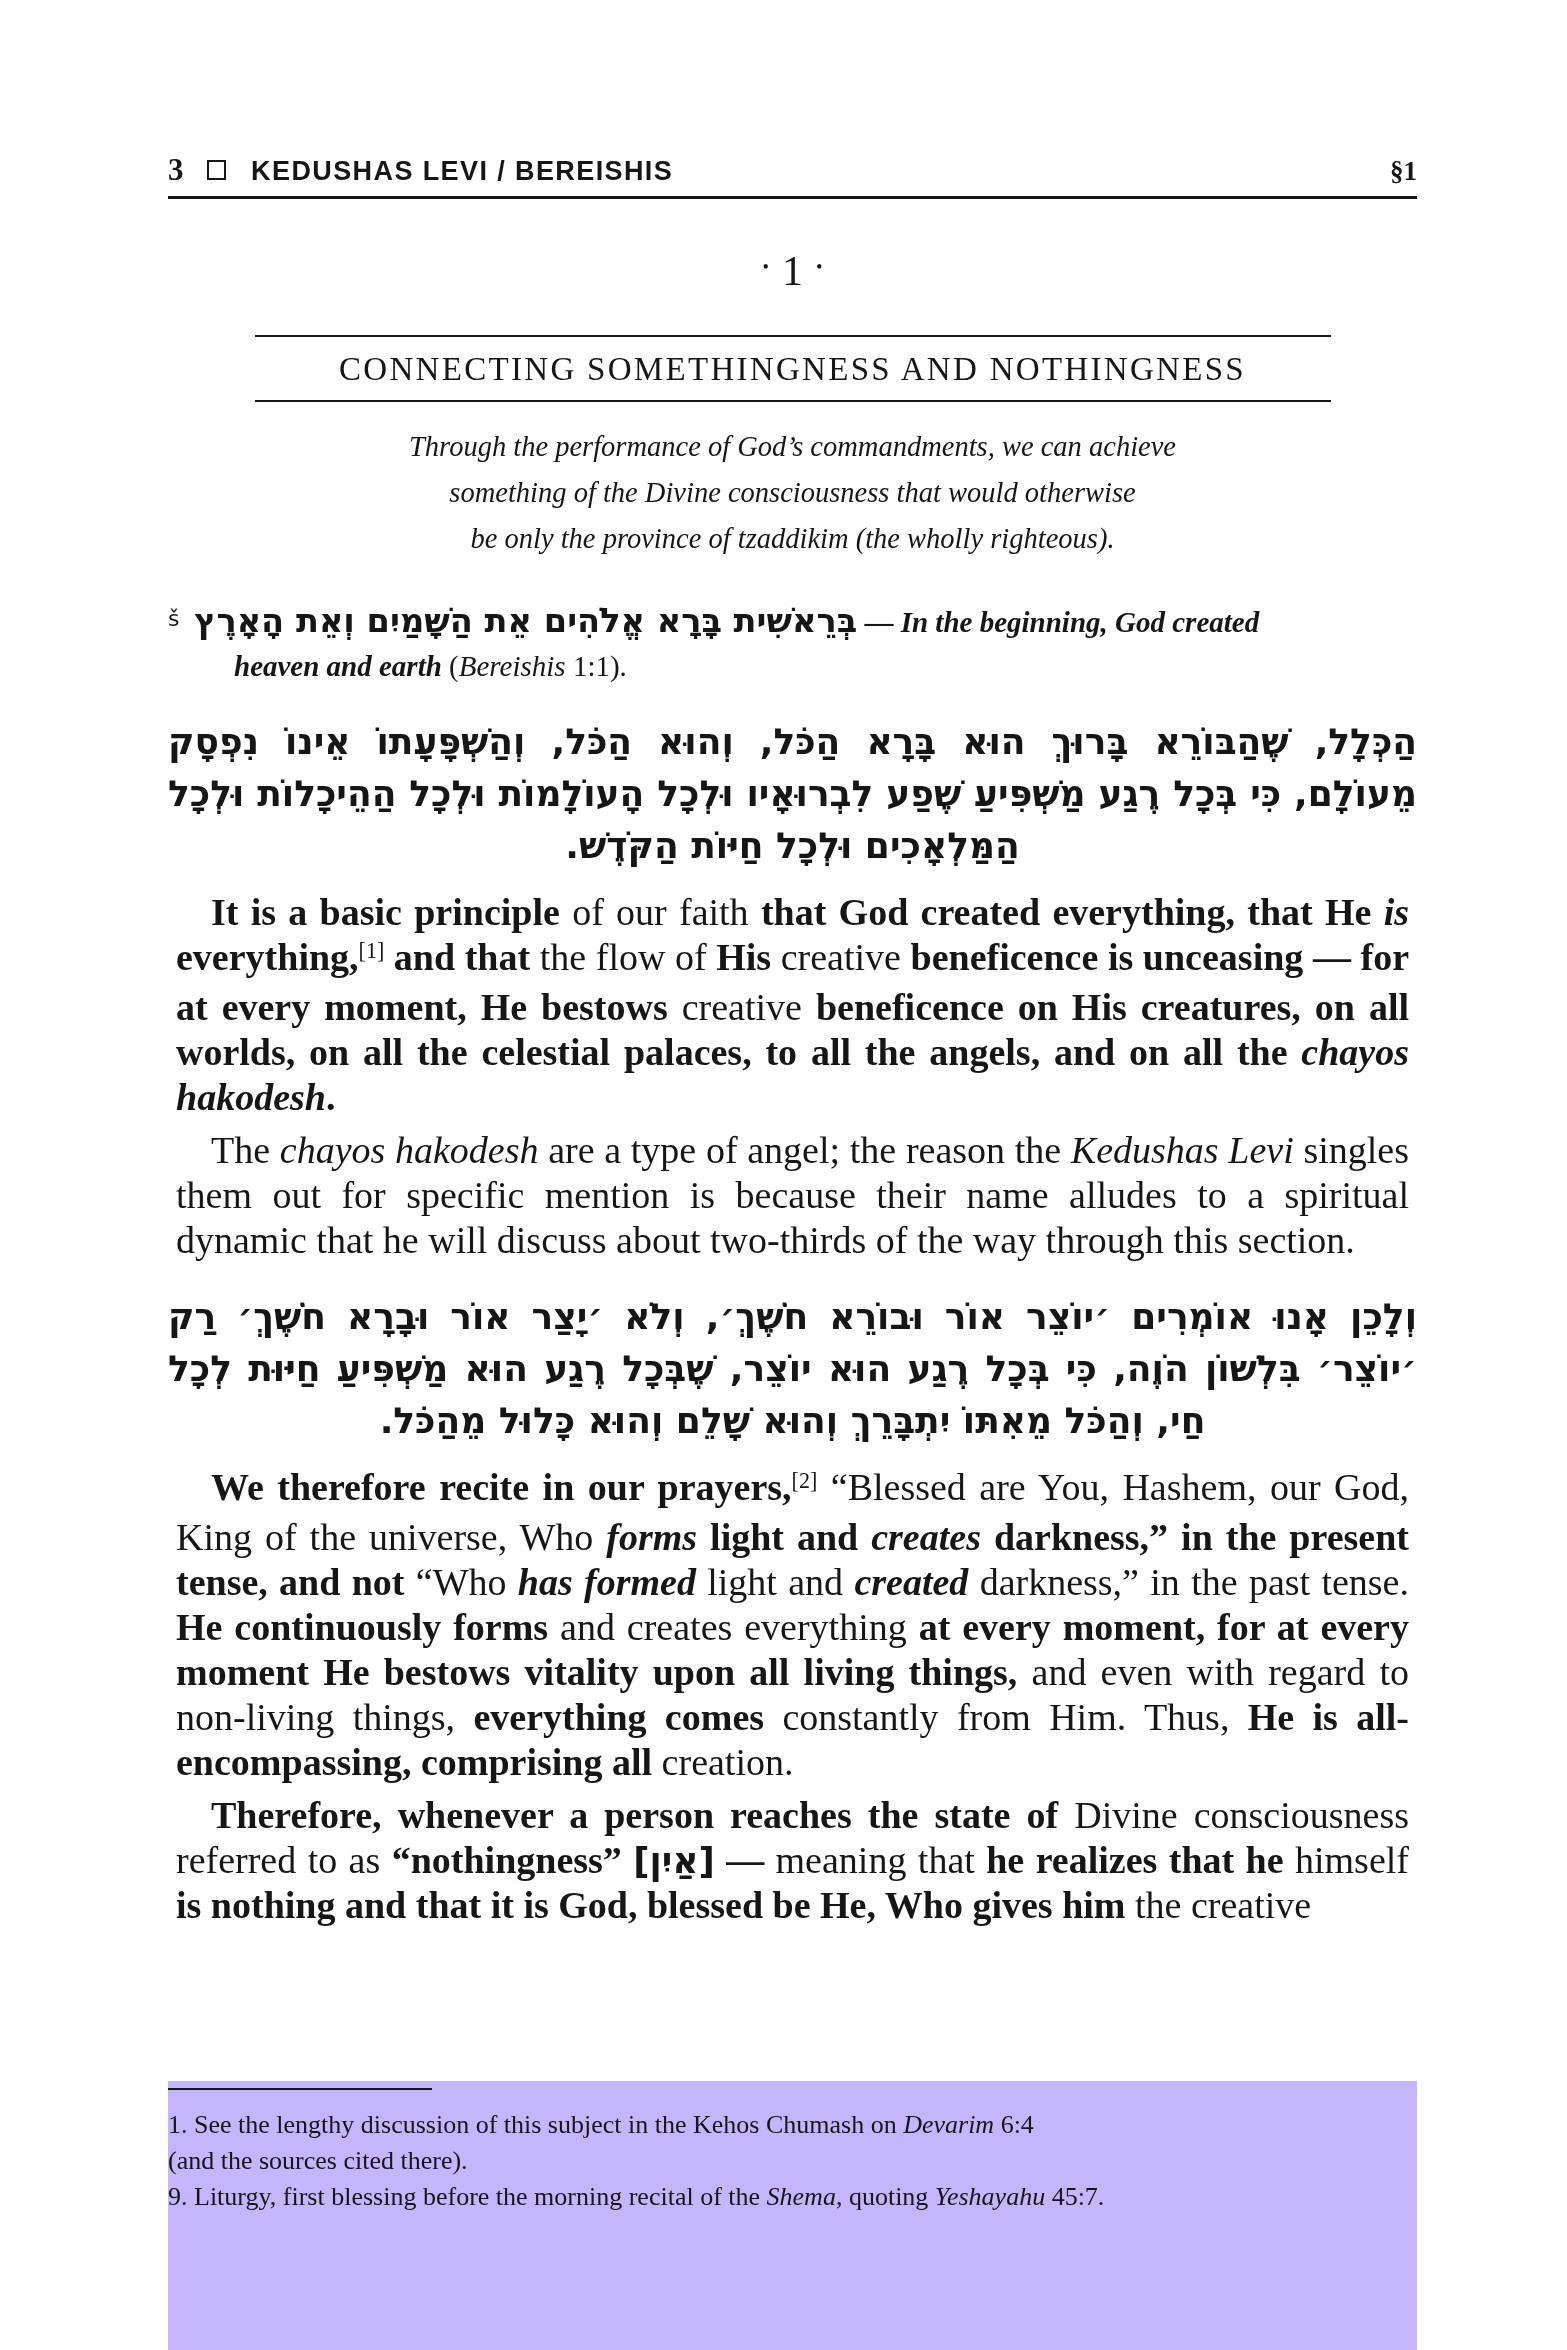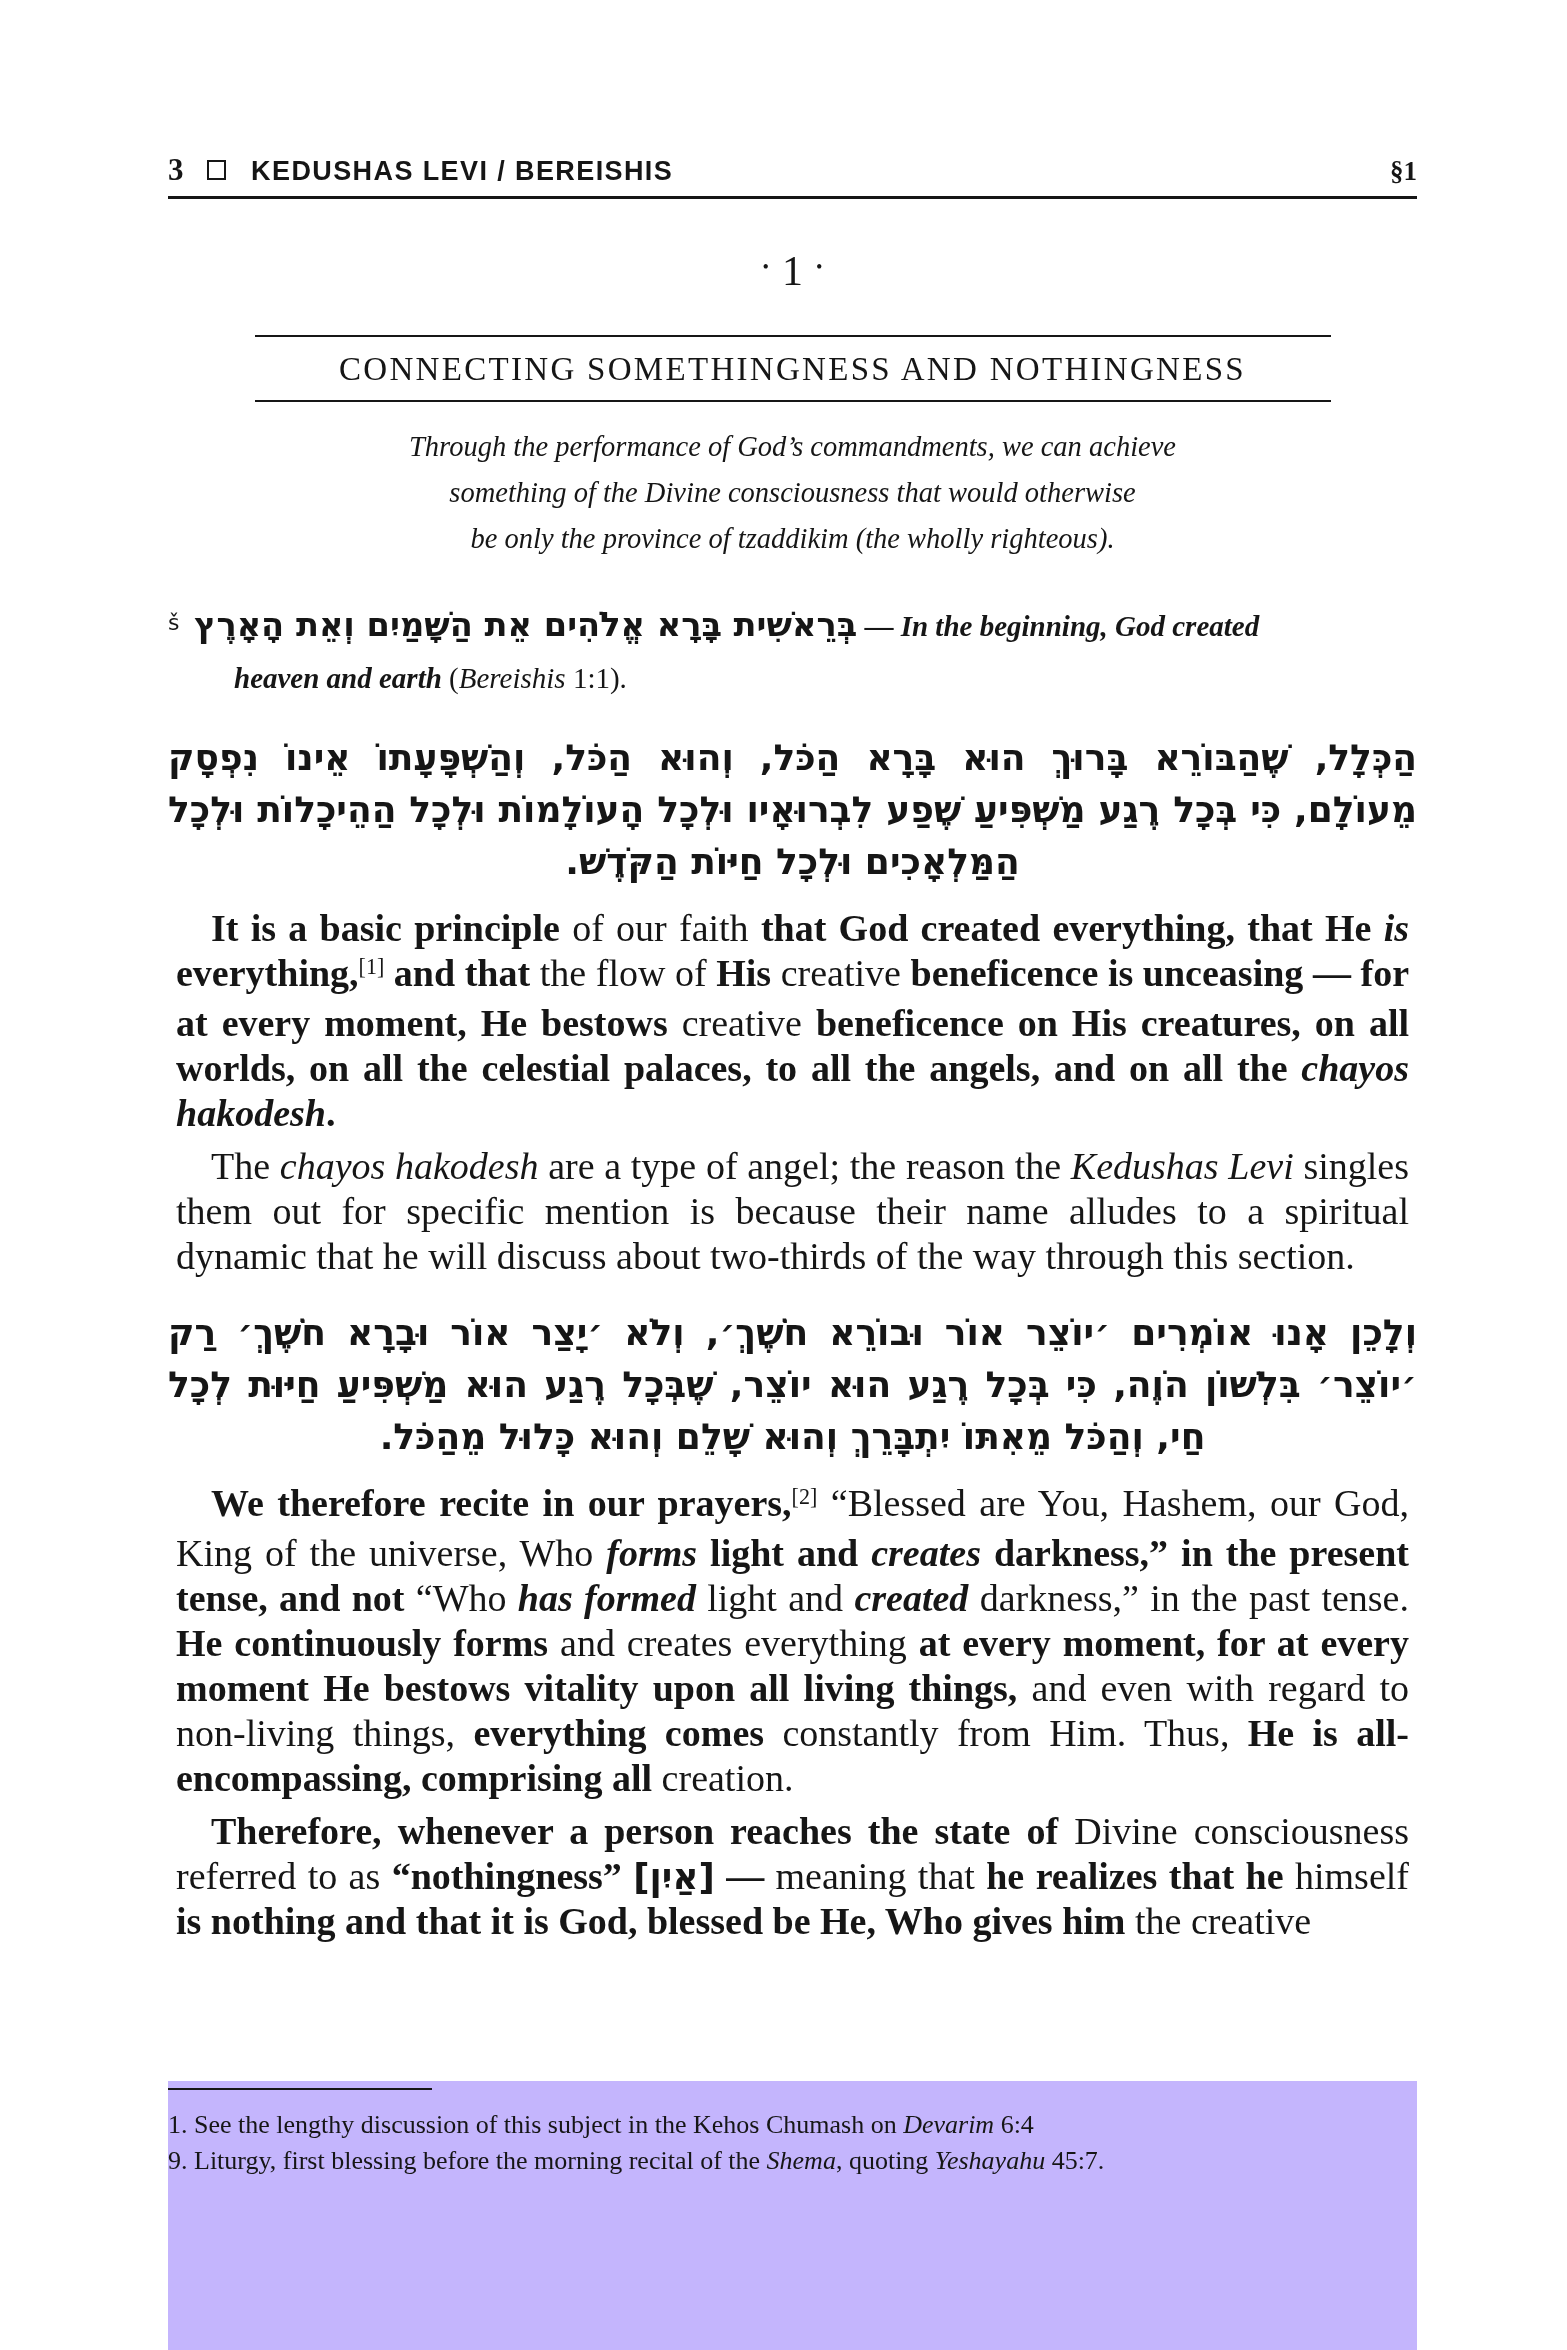--- a/index.html
+++ b/index.html
@@ -25,21 +25,21 @@
 
   
   .chap-num{text-align:center;margin-top:48px;font-size:42px;}
   .chap-num .bullet{font-size:18.4px;vertical-align:12px;padding:0 13px;}
   .title-box{width:1076px;margin:40px auto 0;border-top:2.8px solid #161616;border-bottom:2.8px solid #161616;padding:13.8px 0 12px;text-align:center;}
   .title{margin:0;font-size:33px;font-weight:500;letter-spacing:2.3px;}
 
   .intro{margin-top:22px;text-align:center;font-style:italic;font-size:28.5px;line-height:46px;}
 
   
-  .verse{margin:35px 87px 6px 0;font-size:29px;line-height:52px;padding-left:66px;text-indent:-66px;}
+  .verse{margin:35px 87px 6px 0;font-size:29px;line-height:44px;padding-left:66px;text-indent:-66px;}
   .marker{font-family:"DejaVu Sans",sans-serif;font-size:22px;vertical-align:6.4px;margin-right:14.7px;}
   .verse .run-heb{font-size:116%;}
 
   
   .eng{margin:8px;font-size:38px;line-height:45px;text-align:justify;text-indent:35px;}
   .heb{
     margin:27.5px 0 18.4px;
     direction:rtl;
     font-family:"DejaVu Sans",sans-serif;
     font-weight:700;
@@ -99,20 +99,21 @@
         <p class="eng"><span class="run-b">We therefore recite in our prayers,</span><span class="run-sup">[2]</span><span class="run-r"> “Blessed are You, Hashem, our God, King of the universe, Who </span><span class="run-bi">forms</span><span class="run-b"> light and </span><span class="run-bi">creates</span><span class="run-b"> darkness,” </span><span class="run-b">in the present tense, and not </span><span class="run-r">“Who </span><span class="run-bi">has formed</span><span class="run-r"> light and </span><span class="run-bi">created</span><span class="run-r"> darkness,” </span><span class="run-r">in the past tense. </span><span class="run-b">He continuously forms </span><span class="run-r">and creates everything </span><span class="run-b">at every moment, for at every moment He bestows vitality upon all living things, </span><span class="run-r">and even with regard to non-living things, </span><span class="run-b">everything comes </span><span class="run-r">constantly from Him. Thus, </span><span class="run-b">He is all-encompassing, comprising all </span><span class="run-r">creation.</span></p>
         <p class="eng"><span class="run-b">Therefore, whenever a person reaches the state of </span><span class="run-r">Divine consciousness referred to as </span><span class="run-b">“nothingness” </span><span class="run-heb">[אַיִן]</span><span class="run-b"> — </span><span class="run-r">meaning that </span><span class="run-b">he realizes that he </span><span class="run-r">himself </span><span class="run-b">is nothing and that it is God, blessed be He, Who gives him </span><span class="run-r">the creative</span></p>
       </main>
   </div>
 
   <div class="footnotes">
     <hr class="fn-rule">
     <div id="fn-list">
         <div class="fn">
           <div class="fn-line"><span class="run-r">1. See the lengthy discussion of this subject in the Kehos Chumash on </span><span class="run-i">Devarim</span><span class="run-r"> 6:4</span></div>
+          <div class="fn-line"><span class="run-r">(and the sources cited there).</span></div>
         </div>
         <div class="fn">
           <div class="fn-line"><span class="run-r">9. Liturgy, first blessing before the morning recital of the </span><span class="run-i">Shema</span><span class="run-r">, quoting </span><span class="run-i">Yeshayahu</span><span class="run-r"> 45:7.</span></div>
         </div>
       </div>
   </div>
 </div>
 
 
 </body></html>

